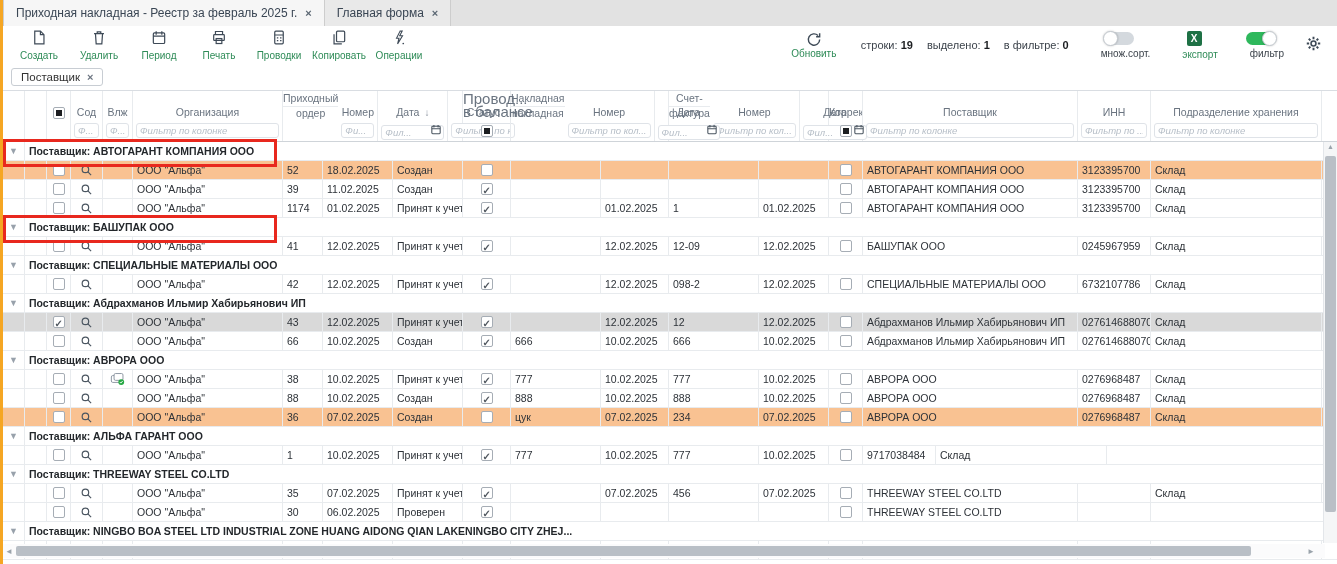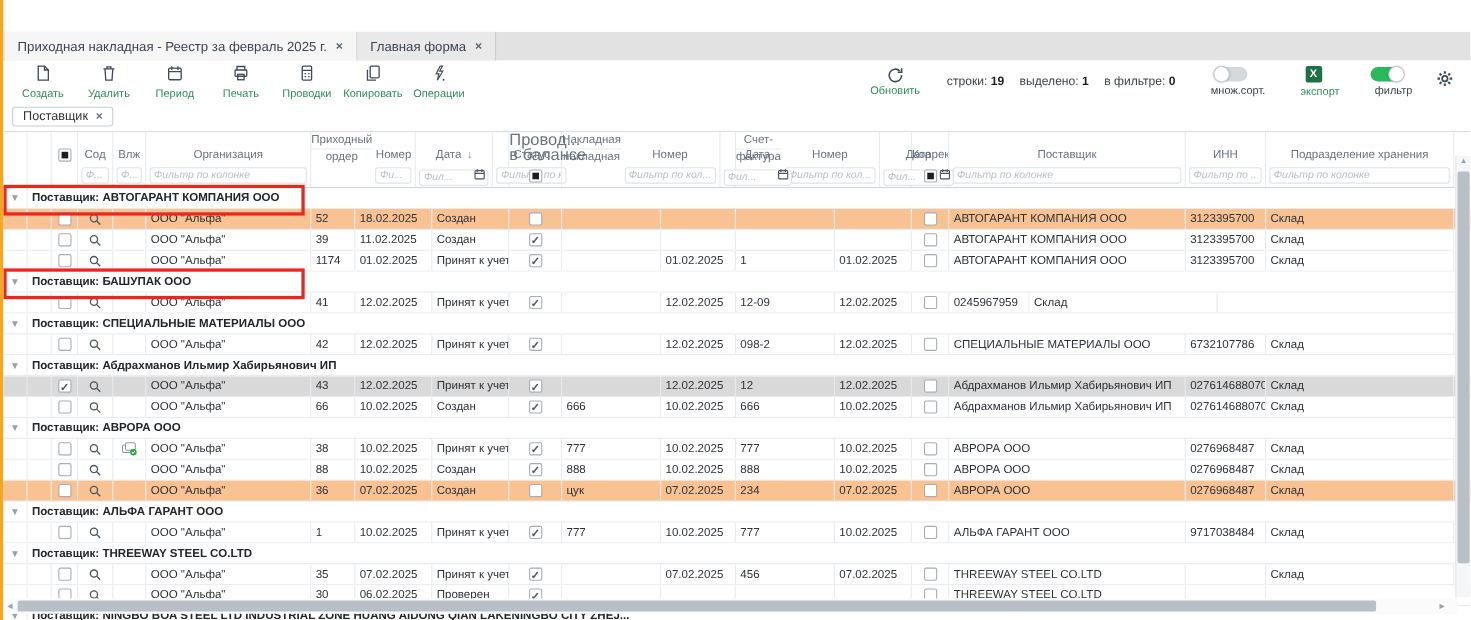--- a/index.html
+++ b/index.html
@@ -1,21 +1,21 @@
 <!DOCTYPE html>
 <html><head>
 <meta charset="utf-8">
 <style>
   html,body{margin:0;padding:0;background:#fff;}
   .app{position:relative;width:1337px;height:564px;overflow:hidden;background:#fff;
        border-left:3px solid #f5a623;box-sizing:border-box;
        font-family:"Liberation Sans",sans-serif;color:#2d3238;}
 
   
-  .tabbar{height:26px;background:#e2e2e2;display:flex;align-items:stretch;margin-top:29px;}
+  .tabbar{height:26px;background:#e2e2e2;display:flex;align-items:stretch;}
   .tab{display:flex;align-items:center;gap:8px;padding:0 12px;font-size:12px;color:#3a4654;
        border-right:1px solid #cdcdcd;background:#e9e9e9;cursor:default;}
   .tab.active{background:#f6f6f6;border-left:1px solid #cdcdcd;}
   .tab .x{color:#5a6672;font-size:11px;font-weight:bold;}
 
   
   .toolbar{height:38px;background:#fff;display:flex;align-items:center;padding:0 10px 0 6px;}
   .tbtn{width:60px;text-align:center;cursor:pointer;}
   .tbtn .ticon{display:inline-block;width:18px;height:17px;}
   .tbtn .ticon svg{width:18px;height:17px;display:block;margin:0 auto;}
@@ -450,20 +450,21 @@
         <div class="cell center c9">
           <span class="cb checked"></span>
         </div>
         <div class="cell c10"></div>
         <div class="cell c11">12.02.2025</div>
         <div class="cell c12">12-09</div>
         <div class="cell c13">12.02.2025</div>
         <div class="cell center c14">
           <span class="cb"></span>
         </div>
+        <div class="cell c15">БАШУПАК ООО</div>
         <div class="cell c16">0245967959</div>
         <div class="cell c17">Склад</div>
       </div>
       <div class="row group-row">
         <div class="cell center c0">
           <span class="exp-arrow">▼</span>
         </div>
         <div class="cell group-label">Поставщик: СПЕЦИАЛЬНЫЕ МАТЕРИАЛЫ ООО</div>
       </div>
       <div class="row">
@@ -697,21 +698,20 @@
         <div class="cell center c9">
           <span class="cb checked"></span>
         </div>
         <div class="cell c10">777</div>
         <div class="cell c11">10.02.2025</div>
         <div class="cell c12">777</div>
         <div class="cell c13">10.02.2025</div>
         <div class="cell center c14">
           <span class="cb"></span>
         </div>
-        <div class="cell c15">АЛЬФА ГАРАНТ ООО</div>
         <div class="cell c16">9717038484</div>
         <div class="cell c17">Склад</div>
       </div>
       <div class="row group-row">
         <div class="cell center c0">
           <span class="exp-arrow">▼</span>
         </div>
         <div class="cell group-label">Поставщик: THREEWAY STEEL CO.LTD</div>
       </div>
       <div class="row">

